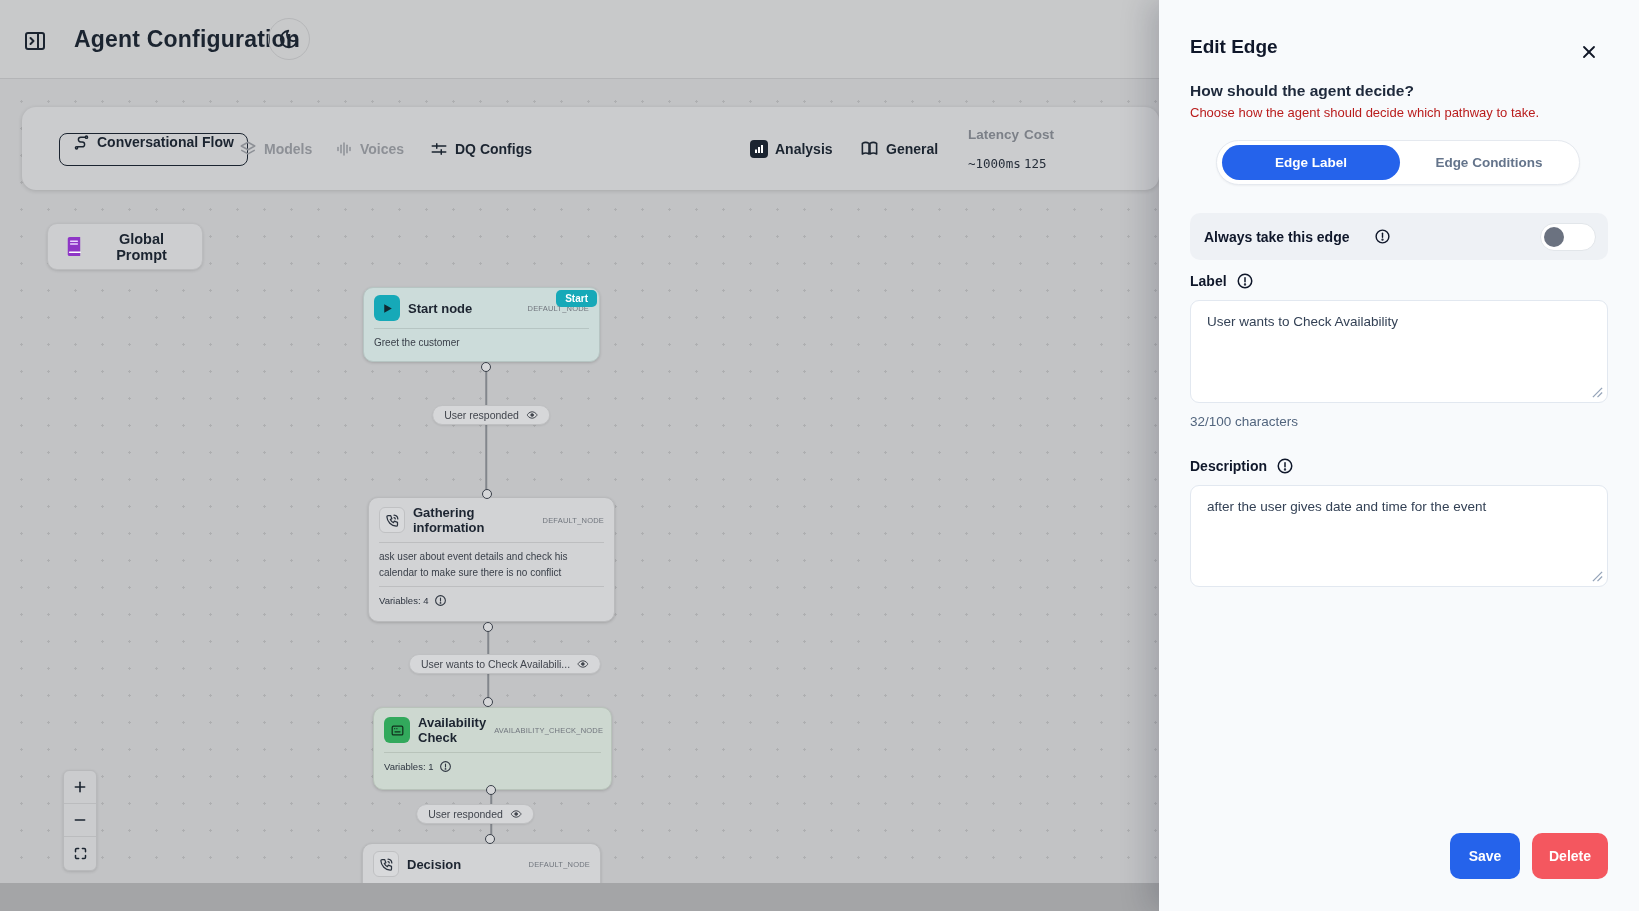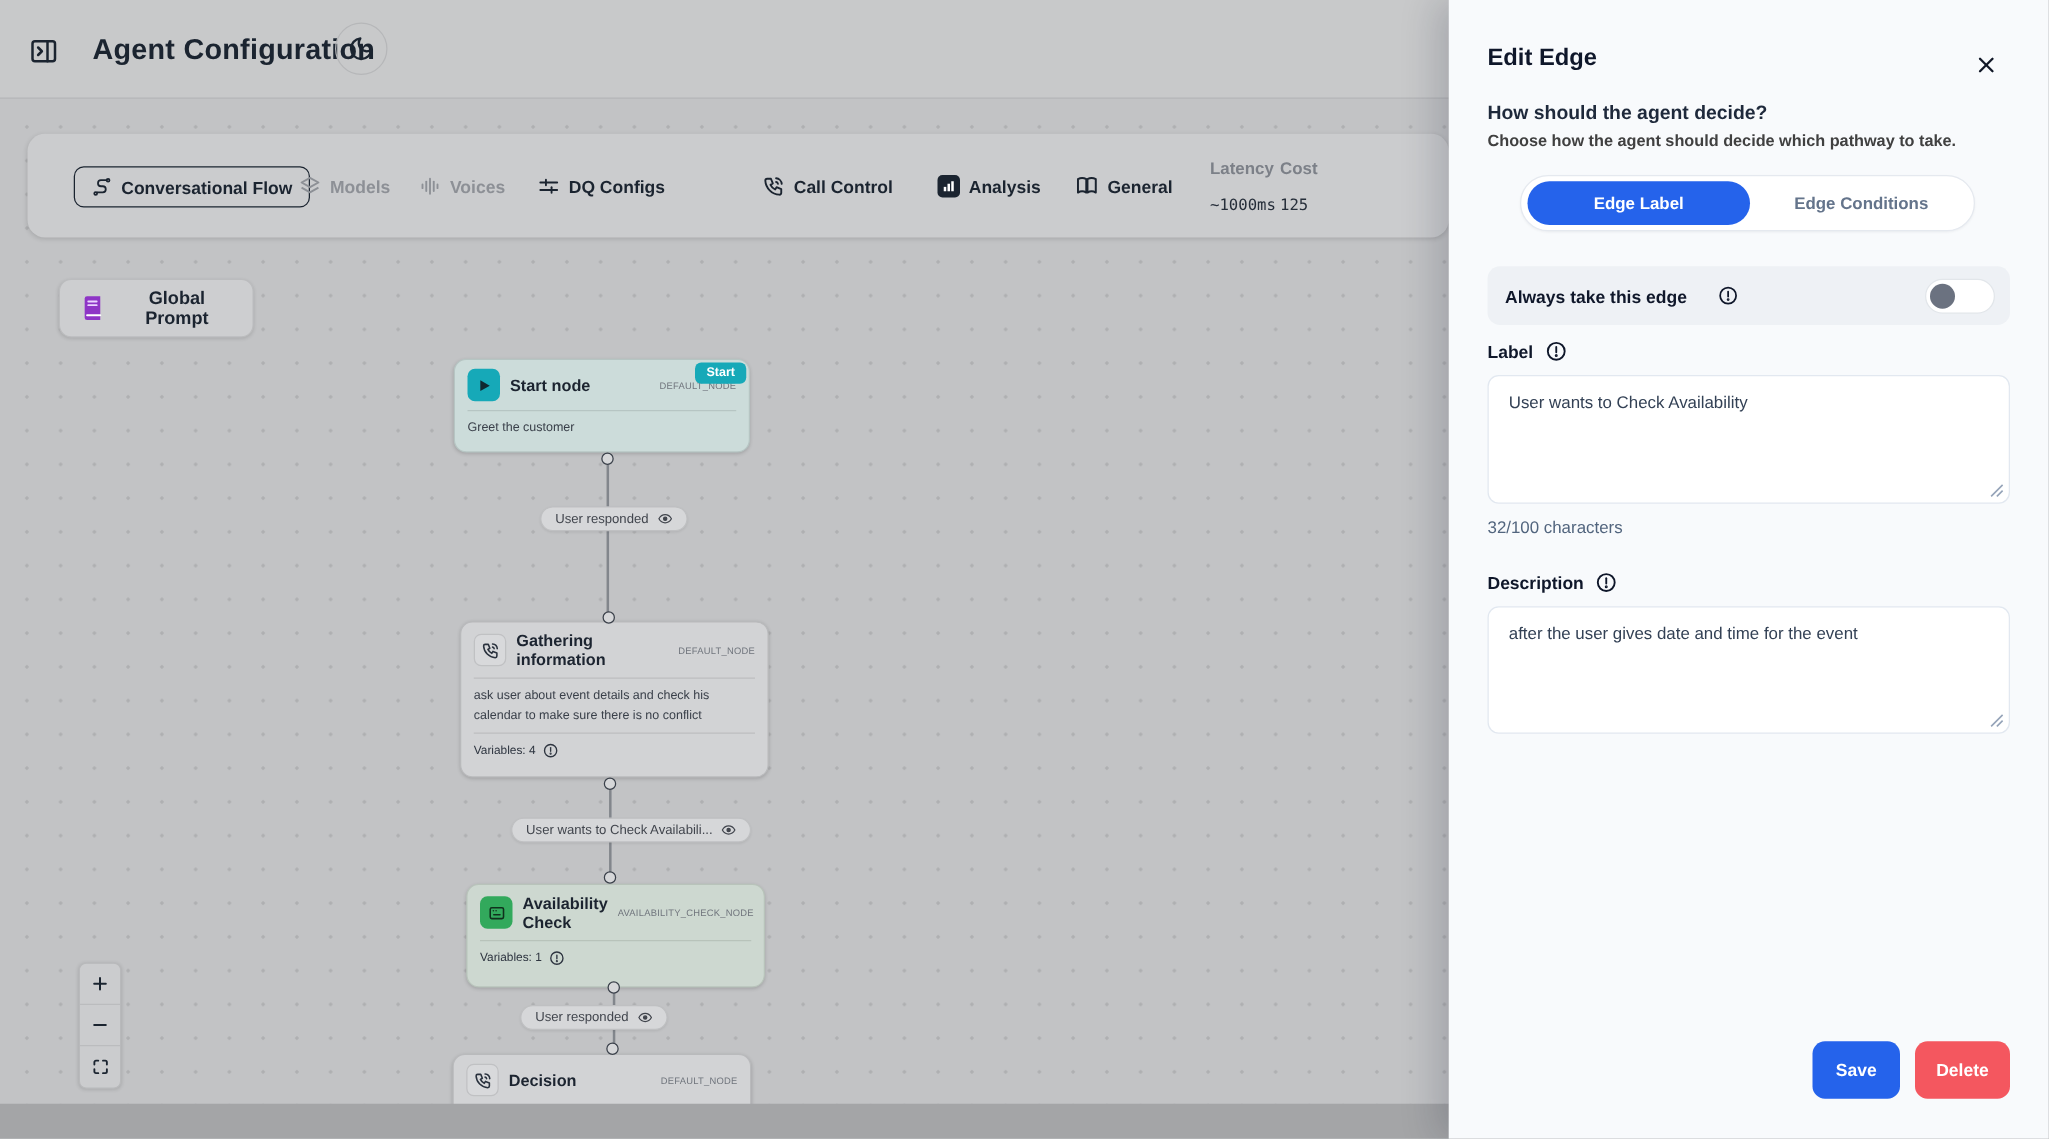--- a/index.html
+++ b/index.html
@@ -15,21 +15,21 @@
   .moon-btn { position:absolute; left:268px; top:18px; width:42px; height:42px; border-radius:50%; border:1px solid #b6b7b9; background:transparent; color:#1b2430; display:flex; align-items:center; justify-content:center; cursor:pointer; }
 
   .canvas { position:absolute; left:0; top:80px; width:100%; height:803px;
     background-image: radial-gradient(circle, #aeafb1 1.2px, rgba(0,0,0,0) 1.4px);
     background-size:27px 27px; background-position:8px 8px; }
 
   .tabcard { position:absolute; left:22px; top:27px; width:1137px; height:83px; background:#cbccce; border-radius:14px; box-shadow:0 1px 4px rgba(0,0,0,.14); }
   .tab { position:absolute; top:0; height:83px; display:flex; align-items:center; gap:7px; font-size:14px; font-weight:bold; color:#1b2430; cursor:pointer; }
   .tab.muted { color:#8d9096; }
   .tab .ticon { display:flex; }
-  .tab-active { position:absolute; left:37px; top:26px; height:33px; padding:0 13px; display:flex; align-items:center; gap:7px; border:1.5px solid #1b2430; border-radius:8px; font-size:14px; font-weight:bold; color:#1b2430; background:transparent; cursor:pointer; }
+  .tab-active { position:absolute; left:37px; top:26px; height:33px; padding:0 13px; display:flex; gap:7px; border:1.5px solid #1b2430; border-radius:8px; font-size:14px; font-weight:bold; color:#1b2430; background:transparent; cursor:pointer; }
   .analysis-chip { width:18px; height:18px; background:#1b2430; border-radius:4px; display:flex; align-items:center; justify-content:center; }
   .metric { position:absolute; top:20px; display:flex; flex-direction:column; gap:14px; }
   .metric .mlabel { font-size:13.5px; color:#7c8088; font-weight:bold; }
   .metric .mvalue { font-size:12.5px; color:#262e3a; font-family:"DejaVu Sans Mono", monospace; }
 
   .global-prompt { position:absolute; left:47px; top:143px; width:156px; height:47px; background:#cdced0; border:1px solid #bbbcbe; border-radius:10px; display:flex; align-items:center; gap:10px; padding:0 14px; box-shadow:0 1px 3px rgba(0,0,0,.12); cursor:pointer; }
   .global-prompt .gp-label { font-size:14.5px; font-weight:bold; color:#1b2430; }
 
   
   .node { position:absolute; border-radius:10px; border:1px solid #b9babc; background:#d2d3d5; box-shadow:0 1px 3px rgba(0,0,0,.16); }
@@ -55,21 +55,21 @@
   .zoom-btn { width:100%; height:33px; display:flex; align-items:center; justify-content:center; background:transparent; border:none; border-bottom:1px solid #bbbcbe; color:#1b2430; cursor:pointer; }
   .zoom-btn:last-child { border-bottom:none; }
 
   .bottom-strip { position:absolute; left:0; top:883px; width:1159px; height:28px; background:#a4a5a7; }
 
   
   .panel { position:absolute; left:1159px; top:0; width:480px; height:911px; background:#f8fafc; box-shadow:-10px 0 28px rgba(15,23,42,.18); }
   .panel-title { position:absolute; left:31px; top:36px; font-size:19px; font-weight:bold; color:#0f172a; }
   .close-btn { position:absolute; left:420px; top:40px; width:24px; height:24px; background:none; border:none; color:#111827; cursor:pointer; }
   .q-head { position:absolute; left:31px; top:82px; font-size:15.5px; font-weight:bold; color:#1e293b; }
-  .q-sub { position:absolute; left:31px; top:105px; font-size:13px; color:#404040;font-weight:bold; }
+  .q-sub { position:absolute; left:31px; top:105px; font-size:13px; color:#b91c1c; }
 
   .segmented { position:absolute; left:57px; top:140px; width:364px; height:45px; background:#ffffff; border:1px solid #e5e9ef; border-radius:999px; box-shadow:0 1px 2px rgba(15,23,42,.05); }
   .seg-active { position:absolute; left:5px; top:4px; width:178px; height:35px; background:#2563eb; border:none; border-radius:999px; color:#fff; font-size:13.5px; font-weight:bold; cursor:pointer; font-family:inherit; }
   .seg-inactive { position:absolute; right:5px; top:4px; width:170px; height:35px; background:transparent; border:none; color:#64748b; font-size:13.5px; cursor:pointer; font-family:inherit;font-weight:bold; }
 
   .always-row { position:absolute; left:31px; top:213px; width:418px; height:47px; background:#eef1f5; border-radius:10px; display:flex; align-items:center; padding:0 12px 0 14px; }
   .always-label { font-size:14px; font-weight:bold; color:#0f172a; display:flex; align-items:center; gap:24px; flex:1; }
   .toggle { position:relative; width:56px; height:28px; background:#ffffff; border:1px solid #e2e6ea; border-radius:999px; cursor:pointer; flex:0 0 auto; }
   .toggle .knob { position:absolute; left:3px; top:3px; width:20px; height:20px; border-radius:50%; background:#6b7280; }
 
@@ -148,30 +148,20 @@
             <svg width="18" height="18" viewBox="0 0 24 24" fill="none" stroke="currentColor" stroke-width="2" stroke-linecap="round">
               <line x1="3" y1="8" x2="21" y2="8"></line>
               <line x1="3" y1="16" x2="21" y2="16"></line>
               <line x1="9" y1="5" x2="9" y2="11"></line>
               <line x1="15" y1="13" x2="15" y2="19"></line>
             </svg>
           </span>
         <span>DQ Configs</span>
       </div>
 
-      <div class="tab" style="left:588px">
-        <span class="ticon">
-            <svg width="18" height="18" viewBox="0 0 24 24" fill="none" stroke="currentColor" stroke-width="2" stroke-linecap="round" stroke-linejoin="round">
-              <path d="M5 4h4l2 5-2.5 1.5a11 11 0 0 0 5 5L15 13l5 2v4a2 2 0 0 1-2 2A16 16 0 0 1 3 6a2 2 0 0 1 2-2z"></path>
-              <path d="M14.5 7.5a2.5 2.5 0 0 1 2 2"></path>
-              <path d="M14.5 3.5a6.5 6.5 0 0 1 6 6"></path>
-            </svg>
-          </span>
-        <span>Call Control</span>
-      </div>
 
       <div class="tab" style="left:728px">
         <span class="analysis-chip">
             <svg width="12" height="12" viewBox="0 0 24 24" fill="#ffffff">
               <rect x="4" y="13" width="4" height="7"></rect>
               <rect x="10" y="8" width="4" height="12"></rect>
               <rect x="16" y="4" width="4" height="16"></rect>
             </svg>
           </span>
         <span>Analysis</span>

